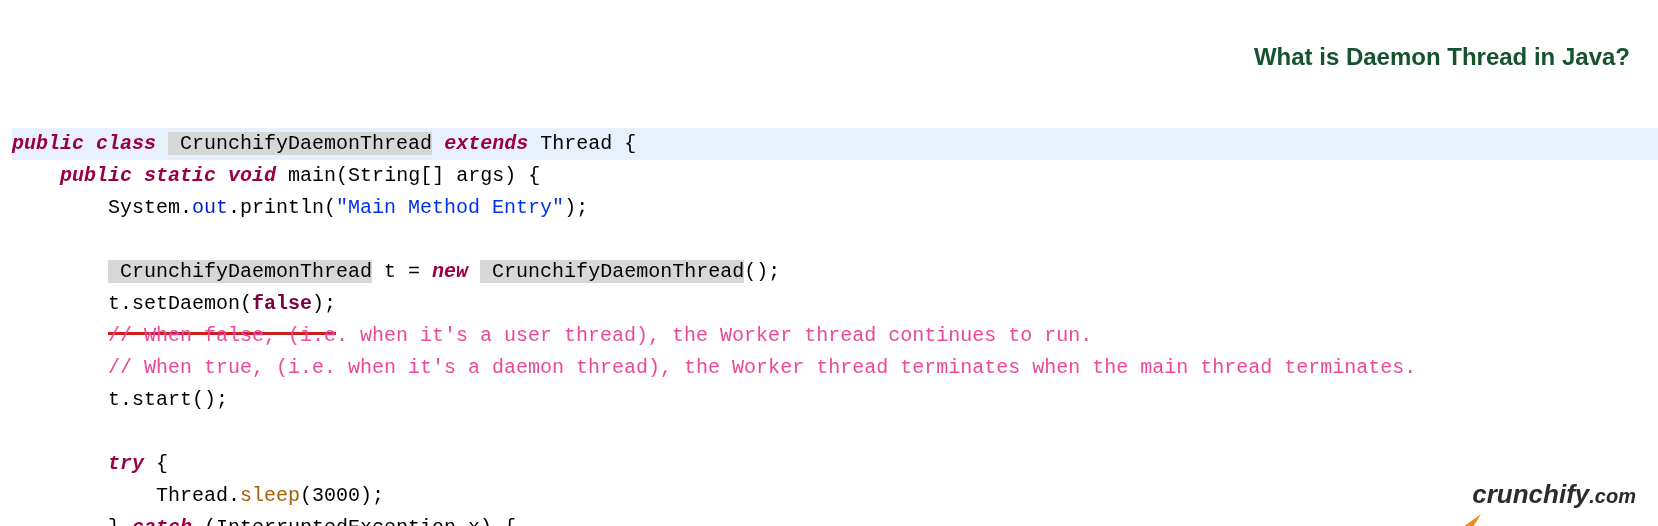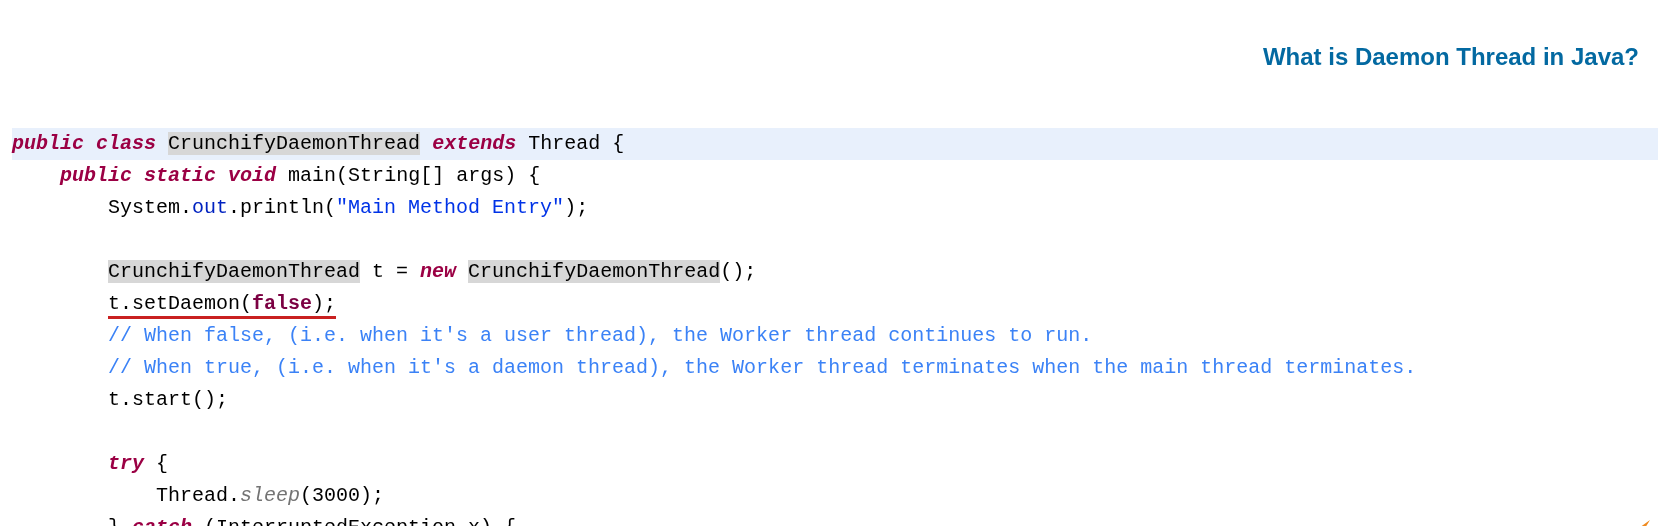--- a/index.html
+++ b/index.html
@@ -26,47 +26,47 @@
       background: #e8f0fc;
     }
     .keyword {
       color: #9b0044;
       font-weight: bold;
       font-style: italic;
     }
     .classname-hl {
       background: #d7d7d7;
       color: #000000;
+      padding-left: 12px;
     }
     .static-field {
       color: #0022c0;
     }
     .string {
       color: #0033e7;
     }
     .comment {
-      color: #3b82f6;
+      color: #ec4899;
     }
     .static-method {
-      font-style: italic;
-      color: #737373;
+      color: #a16207;
     }
     .underline-red {
       border-bottom: 3px solid #c92020;
-      padding-bottom: 1px;
+      padding-bottom: 17px;
     }
     .false-kw {
       color: #7b0042;
       font-weight: bold;
     }
     .annotation-title {
       position: absolute;
       top: 38px;
-      right: 19px;
-      color: #0369a1;
+      right: 28px;
+      color: #14532d;
       font-family: -apple-system, "Segoe UI", Arial, sans-serif;
       font-size: 24px;
       font-weight: bold;
     }
     .logo-wrap {
       position: absolute;
       bottom: 10px;
       right: 22px;
       display: flex;
       align-items: center;
@@ -101,16 +101,17 @@
 <div><span class="line line-highlight"><span class="keyword">public</span> <span class="keyword">class</span> <span class="classname-hl">CrunchifyDaemonThread</span> <span class="keyword">extends</span> <span>Thread</span> <span>{</span></span><span class="line"><span>    </span><span class="keyword">public</span> <span class="keyword">static</span> <span class="keyword">void</span> <span>main(String[] args) {</span></span><span class="line"><span>        </span><span>System.</span><span class="static-field">out</span><span>.println(</span><span class="string">"Main Method Entry"</span><span>);</span></span><span class="line"> </span><span class="line"><span>        </span><span class="classname-hl">CrunchifyDaemonThread</span><span> t = </span><span class="keyword">new</span> <span class="classname-hl">CrunchifyDaemonThread</span><span>();</span></span><span class="line"><span>        </span><span class="underline-red"><span>t.setDaemon(</span><span class="false-kw">false</span><span>);</span></span></span><span class="line"><span>        </span><span class="comment">// When false, (i.e. when it's a user thread), the Worker thread continues to run.</span></span><span class="line"><span>        </span><span class="comment">// When true, (i.e. when it's a daemon thread), the Worker thread terminates when the main thread terminates.</span></span><span class="line"><span>        </span><span>t.start();</span></span><span class="line"> </span><span class="line"><span>        </span><span class="keyword">try</span><span> {</span></span><span class="line"><span>            </span><span>Thread.</span><span class="static-method">sleep</span><span>(3000);</span></span><span class="line"><span>        </span><span>} </span><span class="keyword">catch</span><span> (InterruptedException x) {</span></span></div>
 
 <div class="annotation-title">What is Daemon Thread in Java?</div>
 
 <div class="logo-wrap">
   <div class="logo-icon">
     <svg viewBox="0 0 36 30">
       <path d="M 28 2 L 10 15 L 28 28 L 20 15 Z" fill="#ef8a1f"></path>
     </svg>
   </div>
+  <div class="logo-text"><span>crunchify</span><span class="dotcom">.com</span></div>
 </div>
 
 
 
 
 </body></html>

